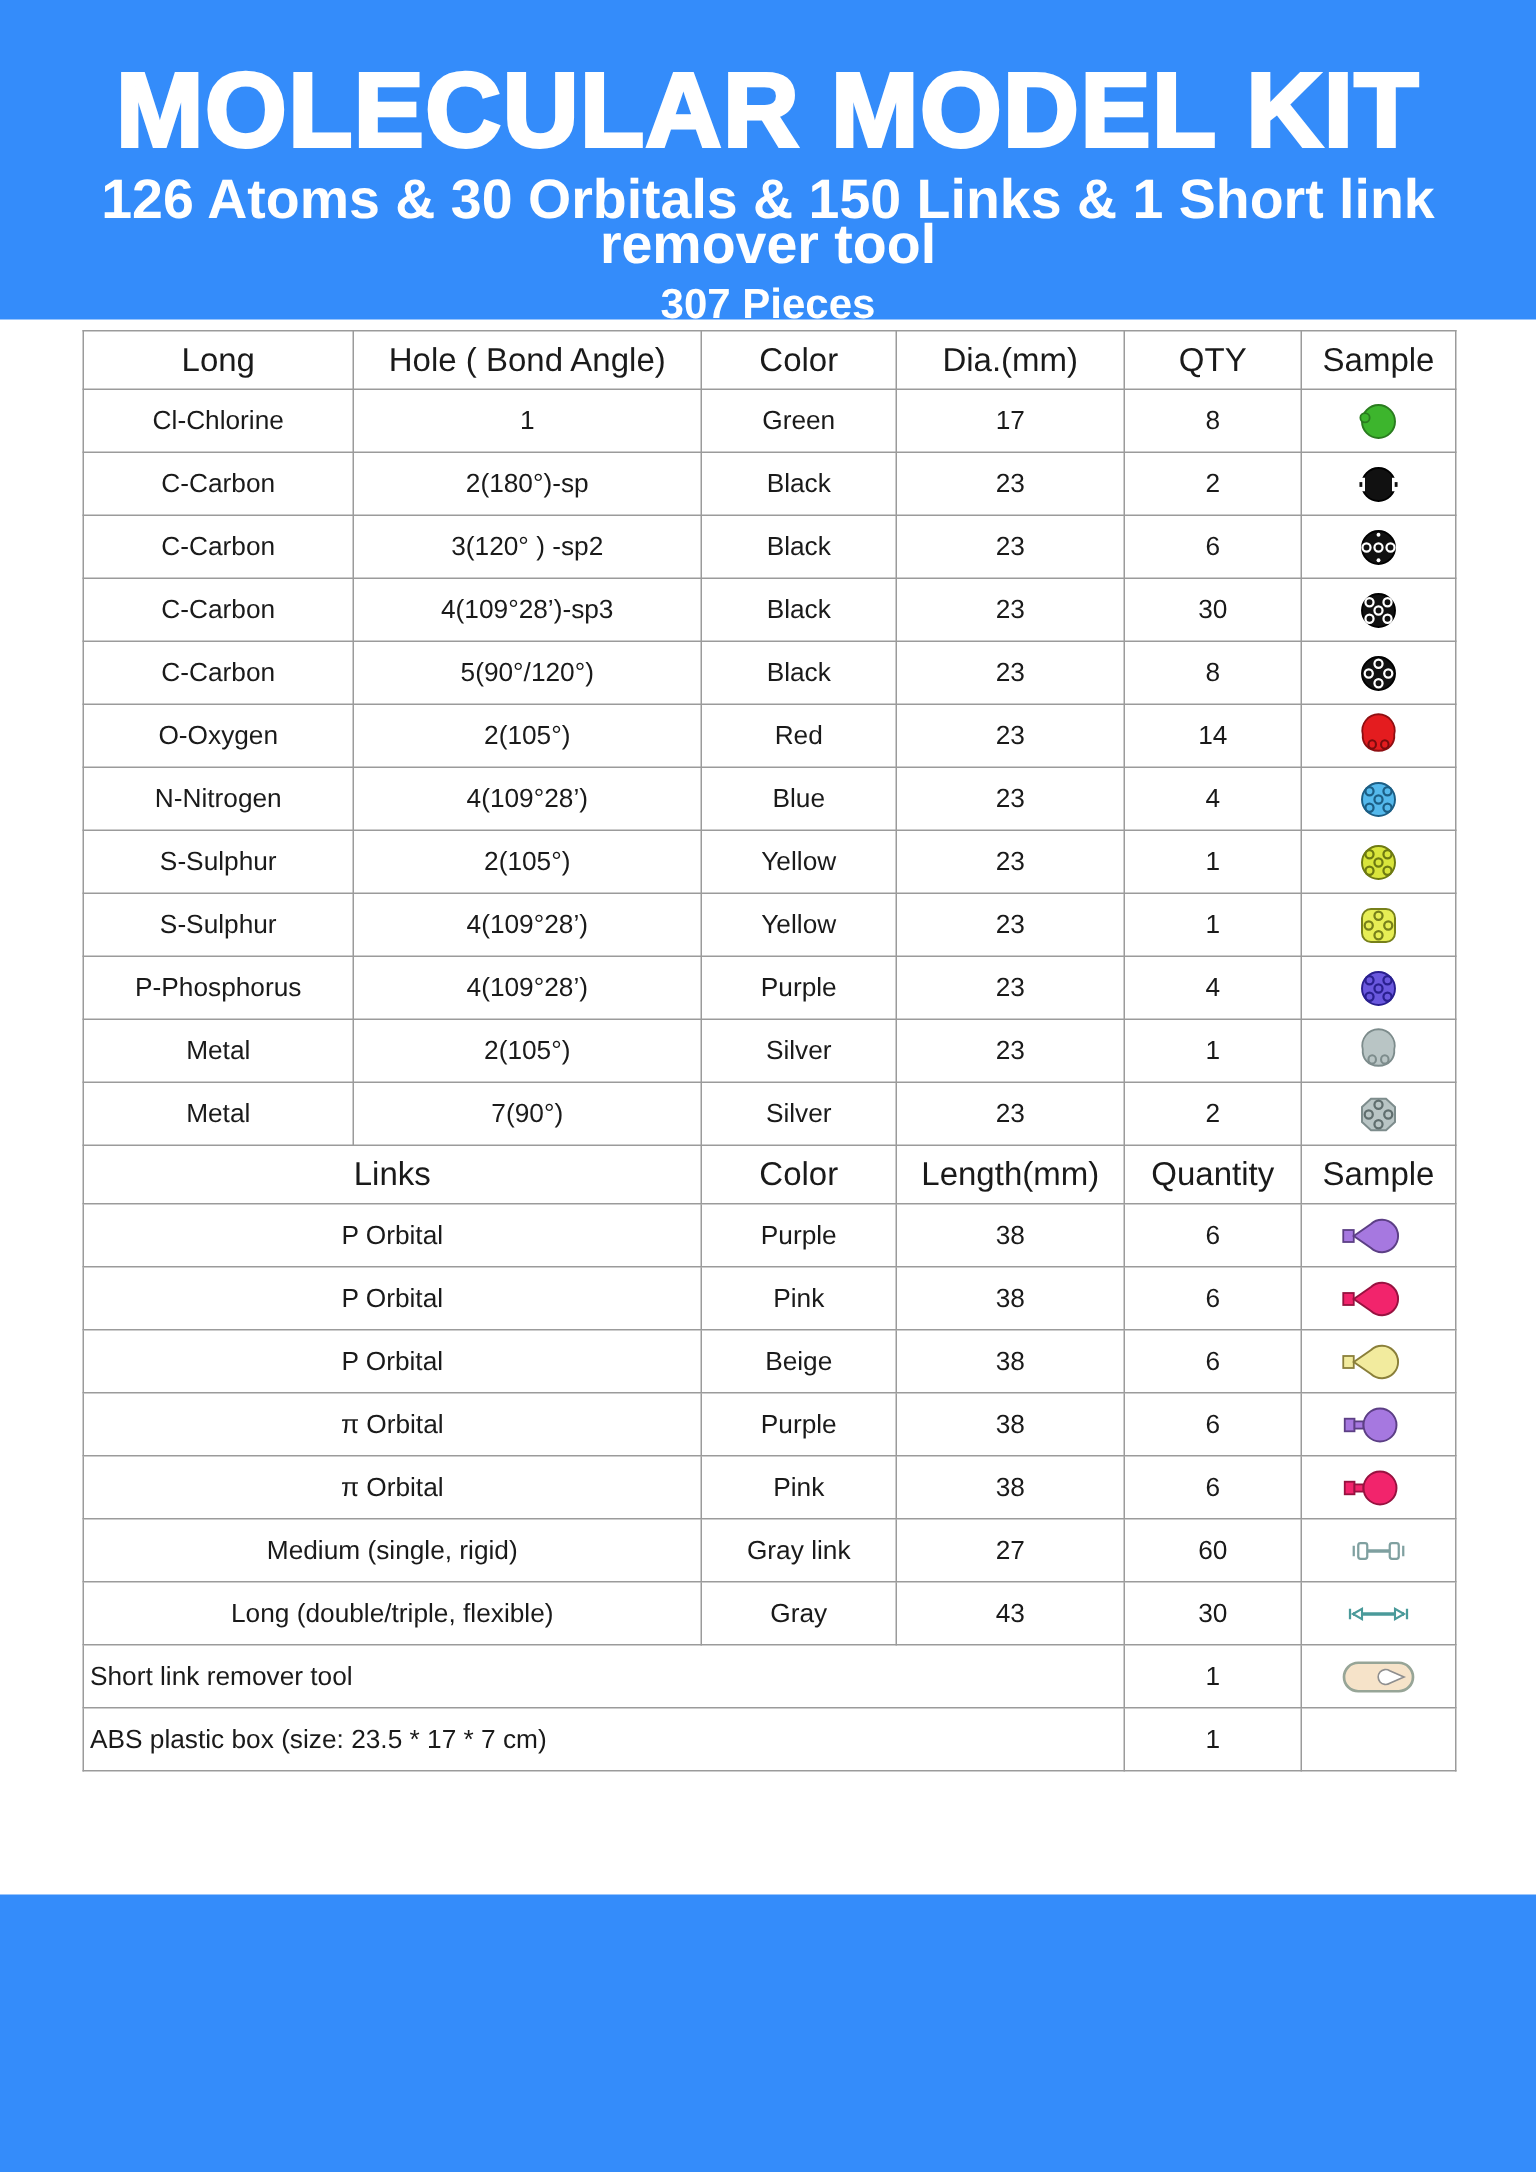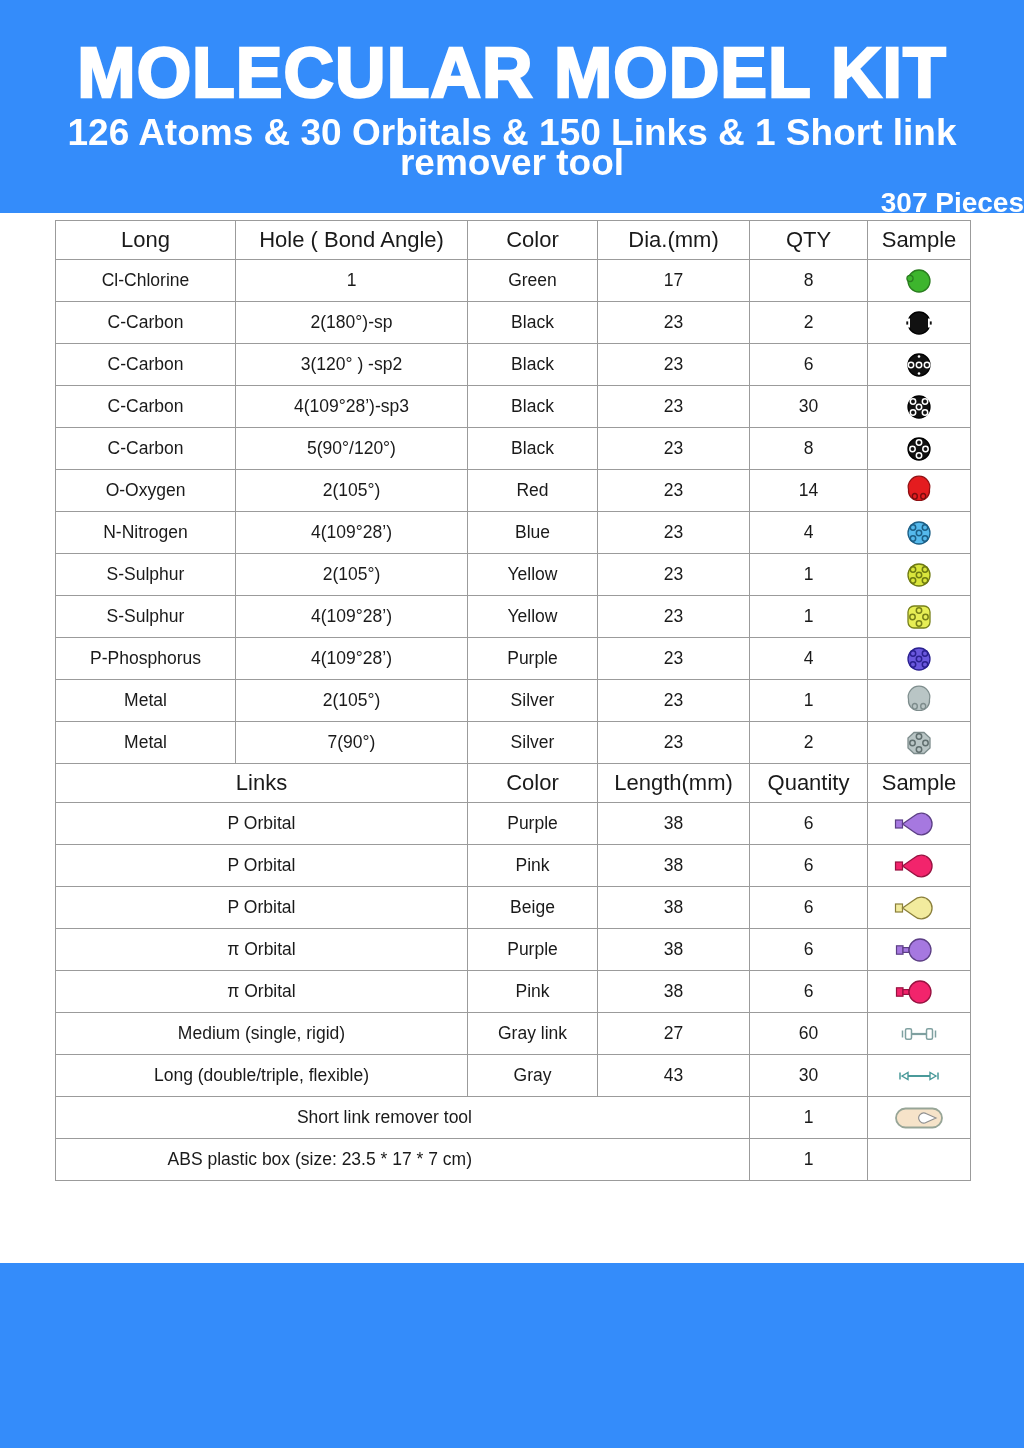--- a/index.html
+++ b/index.html
@@ -9,30 +9,30 @@
   }
   .banner{
     position:absolute;top:0;left:0;width:1024px;height:213px;
     background:#348cfa;text-align:center;color:#ffffff;
   }
   .banner .title{
     padding-top:36px;font-size:70px;line-height:74px;font-weight:bold;
     letter-spacing:1px;-webkit-text-stroke:2.5px #ffffff;white-space:nowrap;
   }
   .banner .subtitle{margin-top:8px;font-size:37px;line-height:30px;font-weight:bold;}
-  .banner .pieces{margin-top:10px;font-size:28px;line-height:30px;font-weight:bold;text-align:right;}
+  .banner .pieces{margin-top:10px;font-size:28px;line-height:30px;font-weight:bold;}
   .table-wrap{position:absolute;top:220px;left:55px;}
   table{border-collapse:collapse;table-layout:fixed;}
   td{
     border:1px solid #9b9b9b;text-align:center;vertical-align:middle;
     font-size:17.5px;height:41px;padding:0 4px;overflow:hidden;
   }
   tr.hdr td{font-size:22px;height:38px;}
   td.sample-cell{padding:0;}
-  .extra-label{width:412px;text-align:right;}
+  .extra-label{width:412px;text-align:left;}
   .sample-icon{display:inline-block;vertical-align:middle;line-height:0;}
   .footer{
     position:absolute;left:0;bottom:0;width:1024px;height:185px;background:#348cfa;
   }
 </style>
 </head>
 <body>
 
 <div class="banner">
   <div class="title">MOLECULAR MODEL KIT</div>

